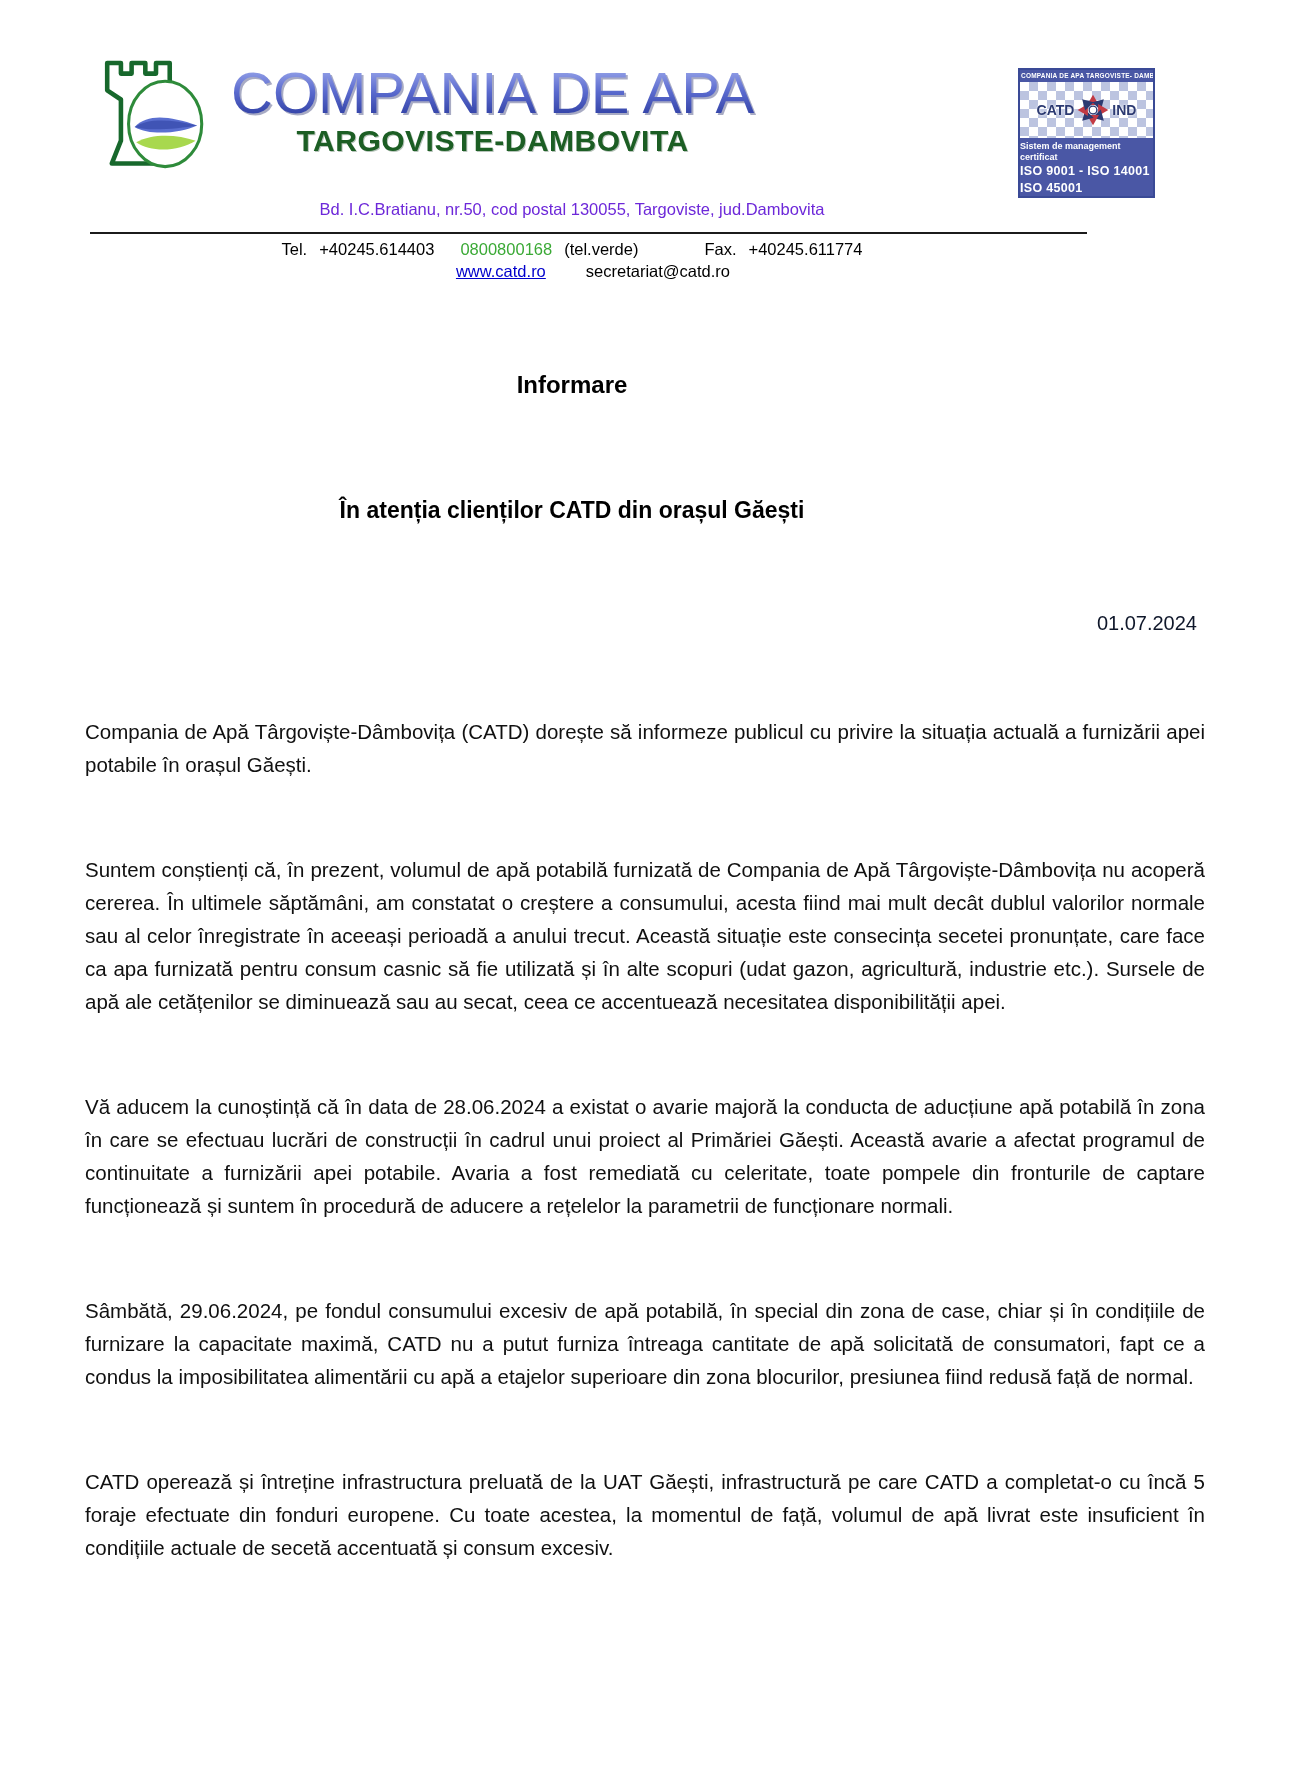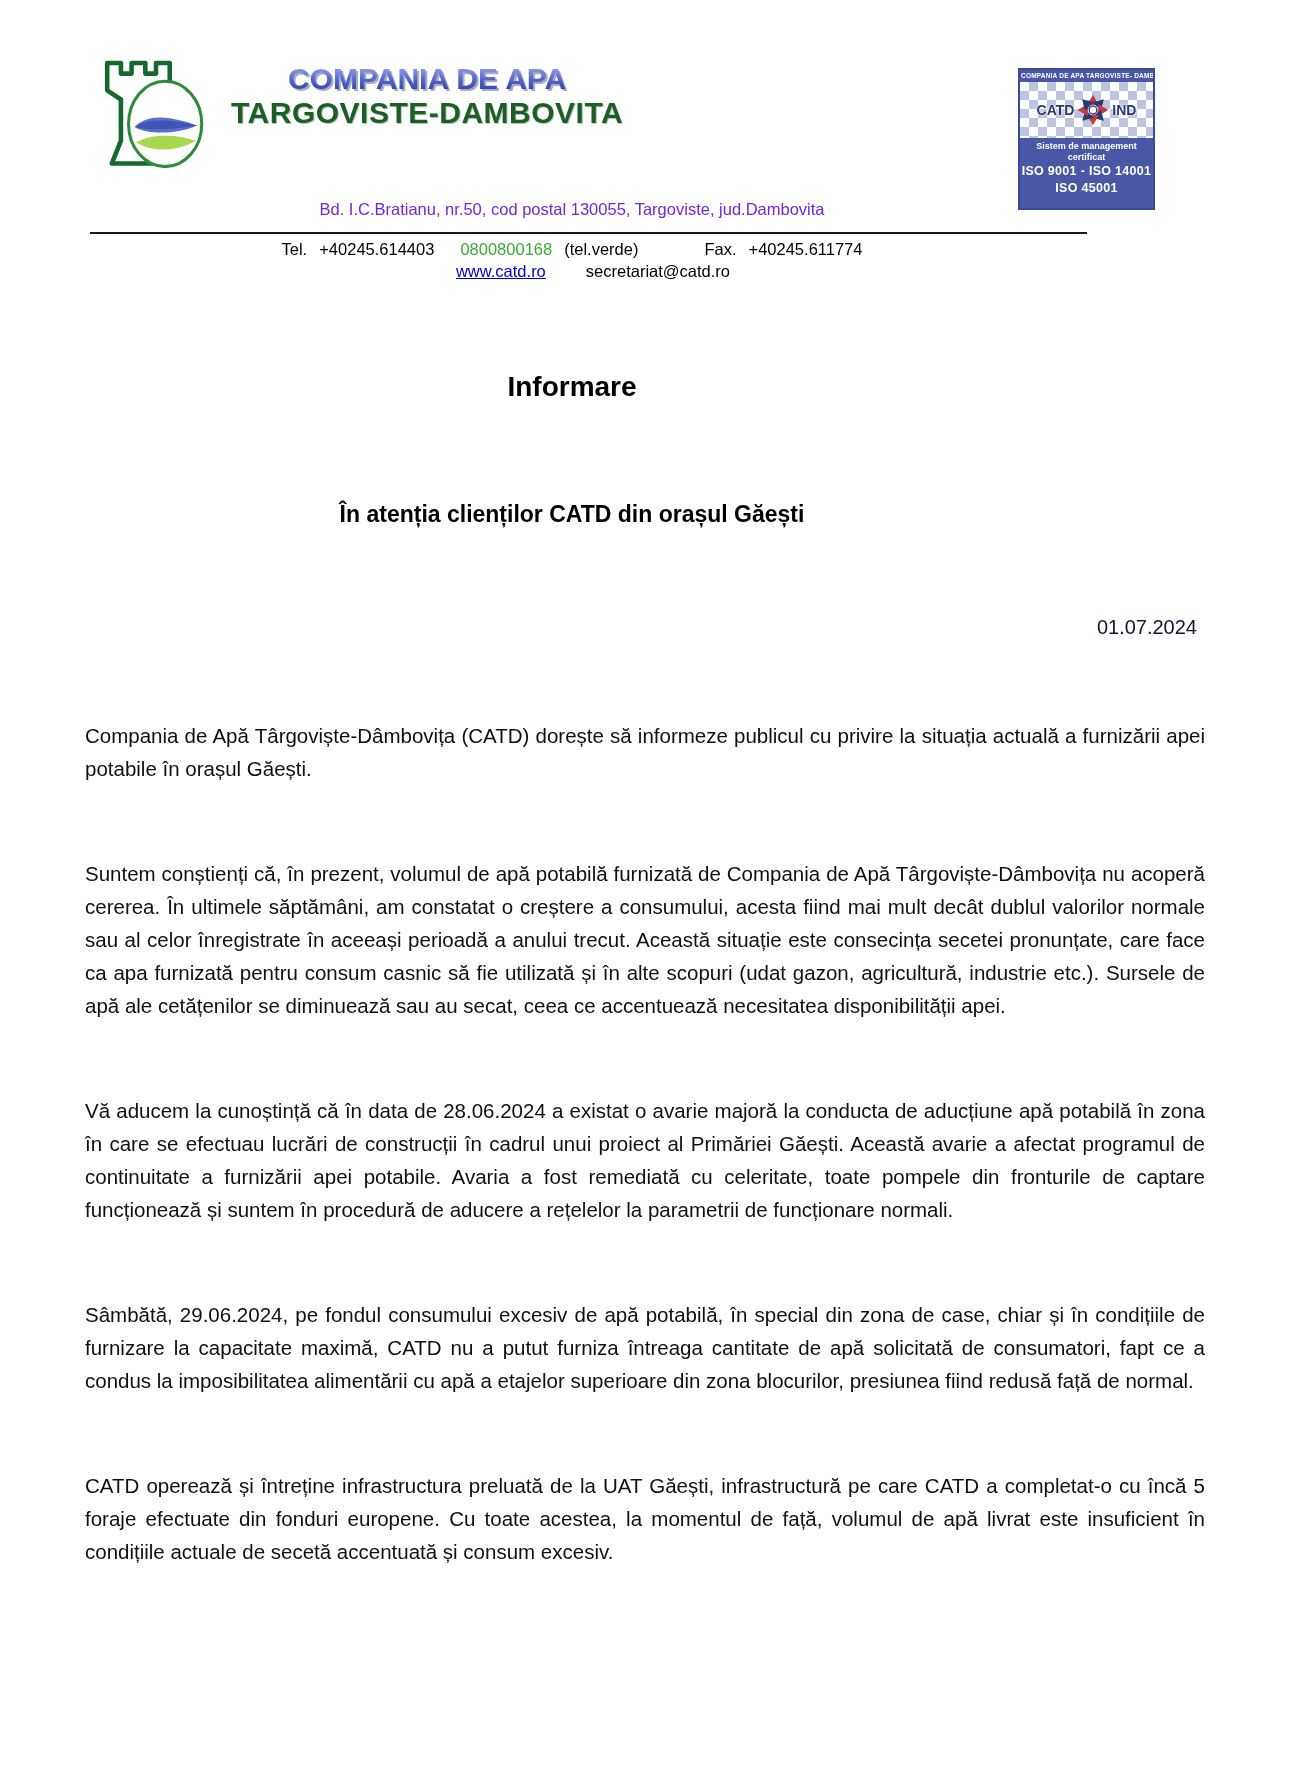--- a/index.html
+++ b/index.html
@@ -14,21 +14,21 @@
     padding:40px 85px 0 85px;
     overflow:hidden;
   }
 
   
   .logo-row { position:relative; height:150px; }
   .logo { display:flex; align-items:flex-start; margin-left:10px; }
   .tower-svg { width:122px; height:148px; flex:0 0 auto; }
   .logo-text { margin-left:14px; margin-top:24px; text-align:center; }
   .logo-title {
-    font-size:30px; font-weight:700; letter-spacing:0px; line-height:1.0;
+    font-size:58px; font-weight:400; letter-spacing:0px; line-height:1.0;
     background:linear-gradient(180deg,#a2aeee 0%,#5a6ace 48%,#27379b 100%);
     -webkit-background-clip:text; background-clip:text; color:transparent;
     filter:drop-shadow(2px 2px 0 rgba(25,35,100,0.38));
     white-space:nowrap;
   }
   .logo-subtitle {
     font-size:30px; font-weight:900; color:#1c5e24; letter-spacing:0.5px;
     line-height:1.15; white-space:nowrap; margin-top:2px;
     filter:drop-shadow(1px 1px 0 rgba(15,60,25,0.30));
   }
@@ -44,42 +44,42 @@
     text-align:center; padding:2px 1px; letter-spacing:0.2px; line-height:1.2;
     white-space:nowrap; overflow:hidden;
   }
   .cert-middle {
     position:relative; height:56px;
     background:repeating-conic-gradient(#bcc4e0 0% 25%, #ffffff 0% 50%) 0 0 / 18px 18px;
     display:flex; align-items:center; justify-content:center; gap:2px;
   }
   .cert-word { font-size:14px; font-weight:900; color:#2c3a72; text-shadow:0 0 1px #fff,0 0 3px #fff; }
   .pinwheel { width:34px; height:34px; }
-  .cert-footer { background:#4a57a5; color:#fff; text-align:center; padding:3px 0 12px 0; }
+  .cert-footer { background:#4a57a5; color:#fff; padding:3px 0 0 0; }
   .cert-footer .small { font-size:9px; font-weight:bold; line-height:1.25; }
   .cert-footer .iso { font-size:12.5px; font-weight:bold; line-height:1.3; letter-spacing:0.3px; }
 
   
   .center-block { width:calc(100% - 146px); text-align:center; }
 
   .address { margin-top:10px; font-size:16.5px; color:#6d28d9; }
 
   .rule {
     border:none; border-top:2.5px solid #1b1b1b;
     width:997px; margin:13px 0 0 5px;
   }
 
   .tel-line { margin-top:6px; font-size:16.5px; color:#000; }
   .tel-line .seg { margin:0 6px; }
   .tel-green { color:#3aa935; }
   .web-line { margin-top:3px; font-size:16.5px; color:#000; }
   .web-link { color:#0000cc; text-decoration:underline; cursor:pointer; margin-right:40px;margin-left:42px; }
 
   
-  .doc-title   { margin-top:90px;  font-size:28px; font-weight:bold; color:#000; }
+  .doc-title   { margin-top:90px;  font-size:24px; font-weight:bold; color:#000; }
   .doc-subtitle{ margin-top:98px;  font-size:23px; font-weight:bold; color:#000; }
   .doc-date    { margin-top:88px;  font-size:20px; text-align:right; padding-right:8px; color:#0f172a; }
 
   .paragraphs { margin-top:80px; }
   .paragraphs p {
     font-size:20.5px; line-height:33px; text-align:justify; color:#101010;
     margin-bottom:72px;
   }
 </style>
 </head>

